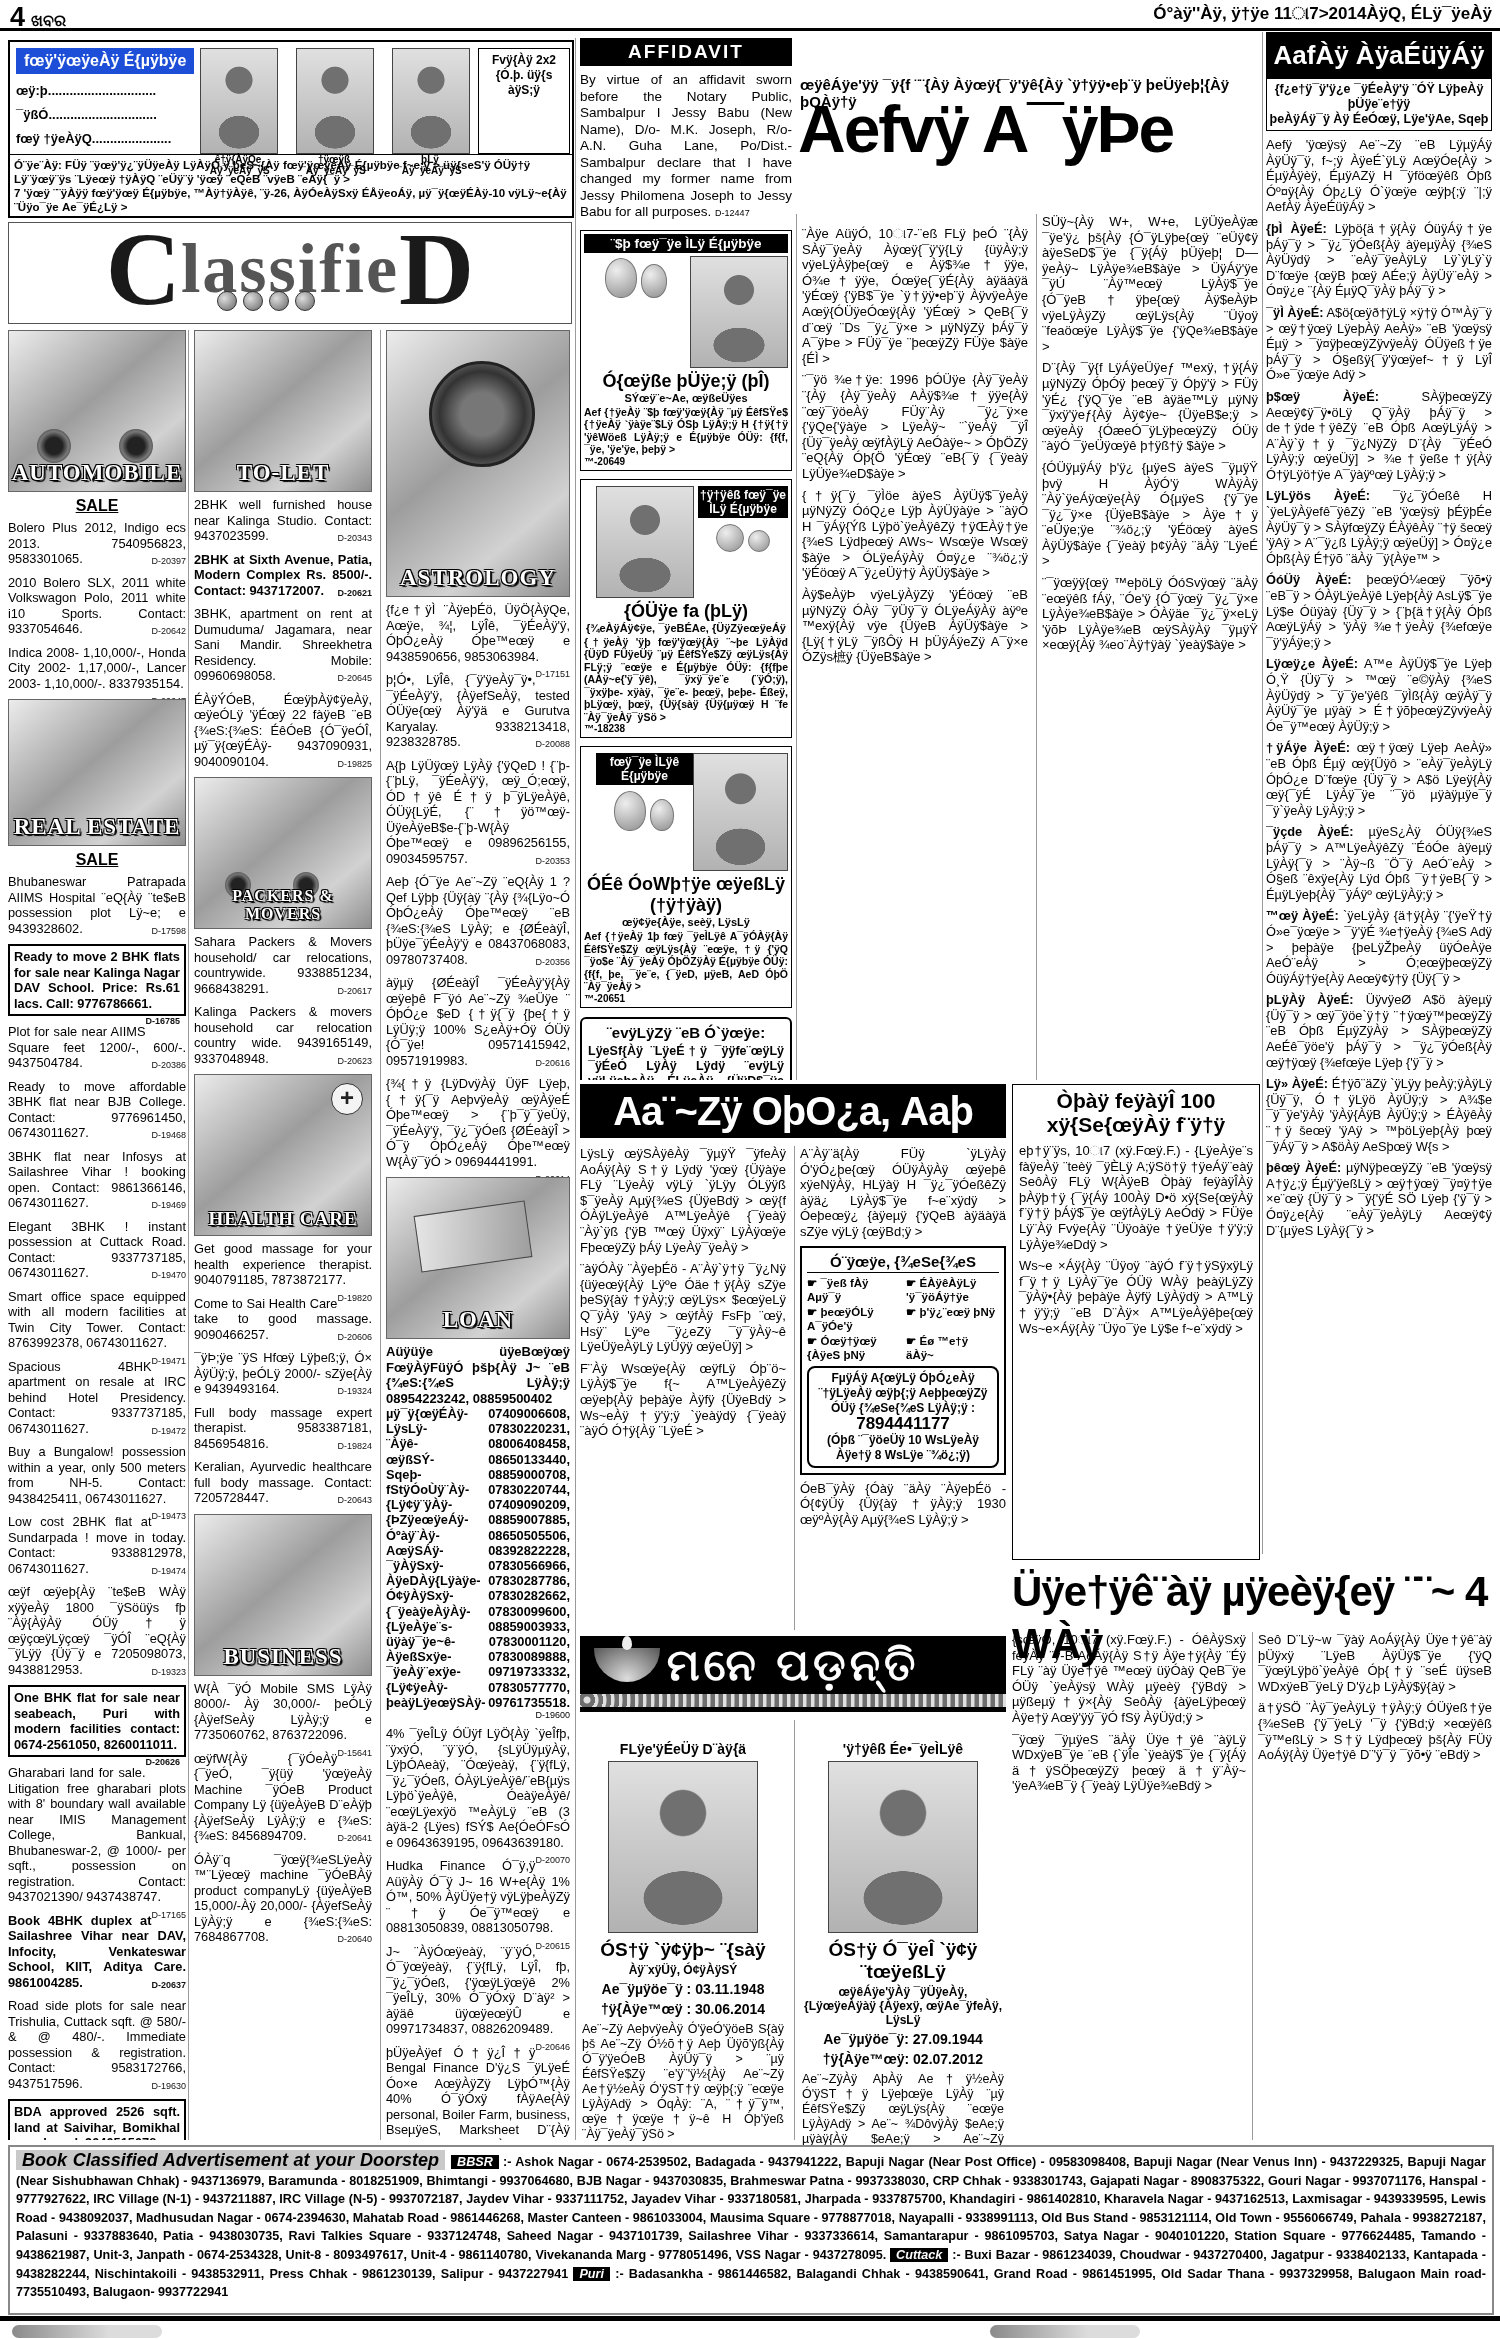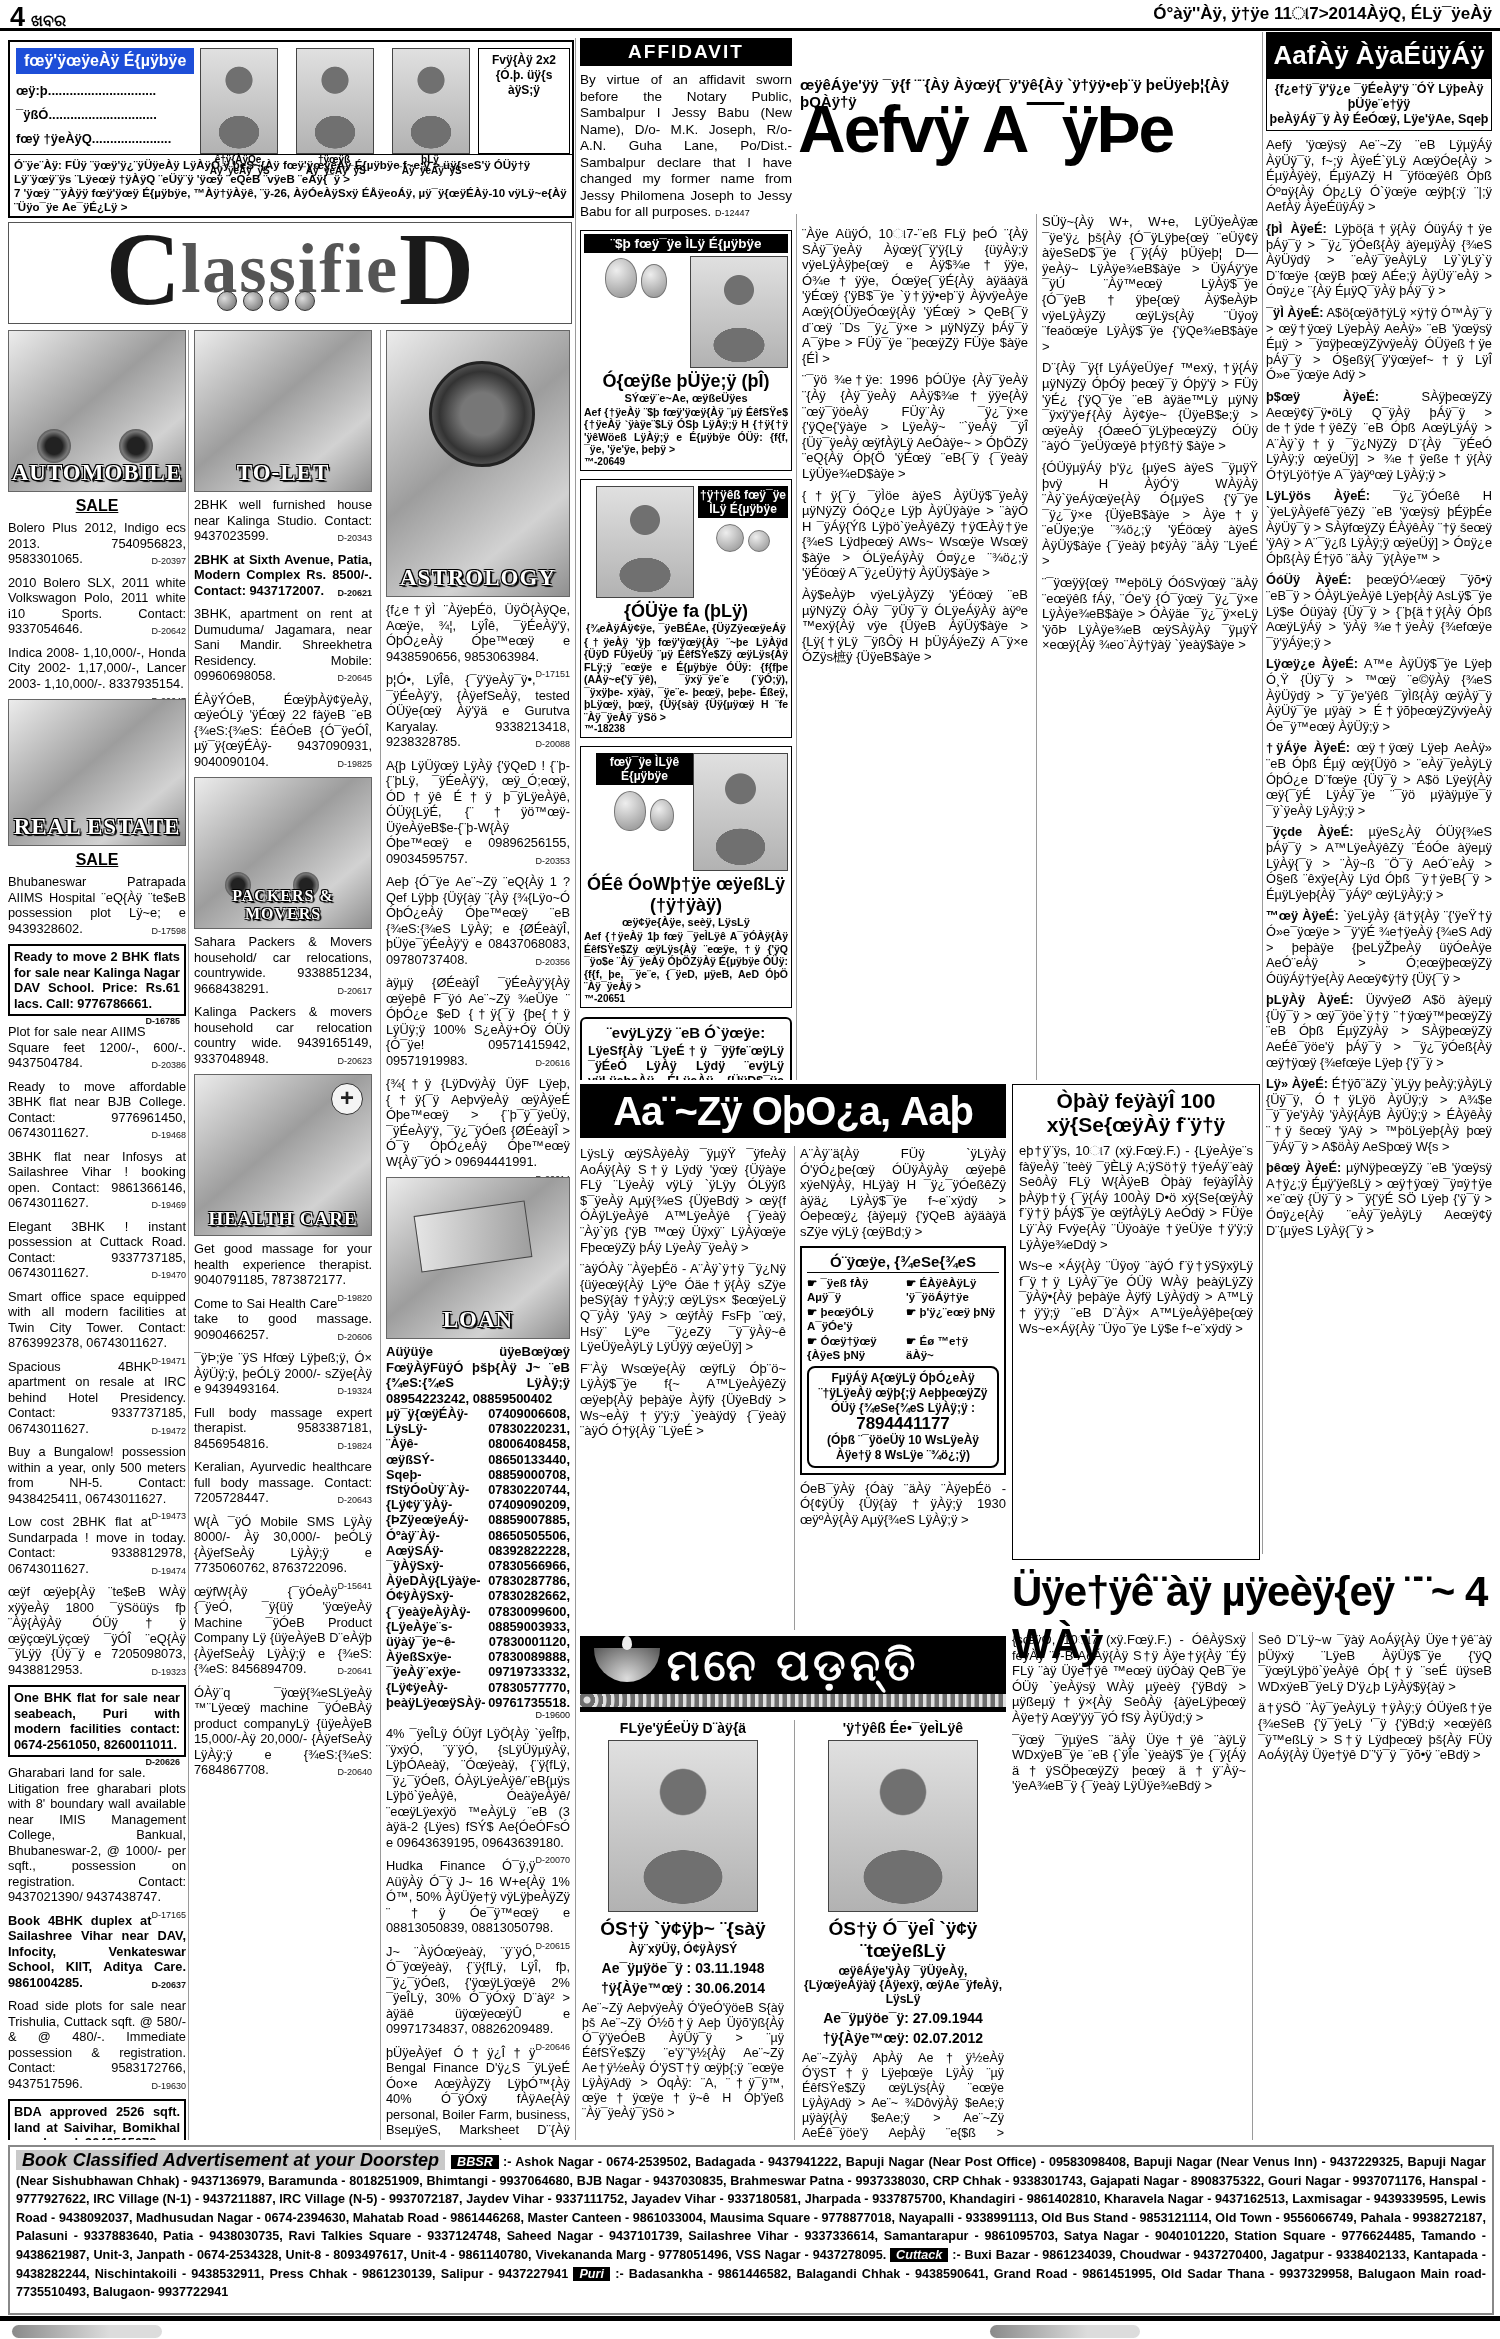--- a/index.html
+++ b/index.html
@@ -76,21 +76,21 @@
   
   .colfbox{border:1px solid #000;padding:4px 6px;}
   .colfh{font-weight:bold;font-size:21px;text-align:center;line-height:24px;}
   
   .manebar{background:#000;position:relative;color:#fff;text-align:center;}
   .manetitle{font-size:44px;font-weight:bold;line-height:58px;letter-spacing:4px;}
   .diya{position:absolute;left:14px;top:12px;width:66px;height:34px;border-radius:0 0 36px 36px;
      background:radial-gradient(ellipse at 50% 90%,#ddd,#555);}
   .diya::after{content:"";position:absolute;left:28px;top:-12px;width:10px;height:14px;border-radius:50% 50% 50% 50%/60% 60% 40% 40%;background:#eee;}
   .flowers{height:13px;background:repeating-radial-gradient(circle at 7px 6px,#e0e0e0 0 3px,#6e6e6e 4px 8px);}
-  .obit{text-align:center;}
+  .obit{text-align:center;margin-top:21px;}
   .obitkick{font-weight:bold;font-size:14px;margin-bottom:4px;}
   .obitphoto{margin:0 auto;}
   .obitname{font-weight:bold;font-size:19px;margin-top:6px;}
   .obitaddr{font-size:12px;font-weight:bold;line-height:14px;margin-top:2px;}
   .obitdate{font-size:14px;font-weight:bold;margin-top:4px;}
   .obittext{font-size:12.5px;line-height:15px;text-align:justify;margin-top:5px;}
   
   .rashihead{background:#000;color:#fff;font-weight:bold;font-size:26px;text-align:center;padding:6px 0;border:2px solid #000;}
   .rashisub{font-size:12.5px;font-weight:bold;text-align:center;line-height:15px;border:1px solid #000;border-top:none;padding:3px 2px;}
   .sign{font-size:12.8px;line-height:15.6px;text-align:justify;margin:0 0 6px 0;}
@@ -207,20 +207,23 @@
     <div class="imglabel" style="font-size:19px;">HEALTH CARE</div>
   </div>
   <div>
 
   <div class="ad"><span>Get good massage for your health experience therapist. 9040791185, 7873872177.</span><span class="adid">D-19820</span></div>
       <div class="ad"><span>Come to Sai Health Care take to good massage. 9090466257.</span><span class="adid">D-20606</span></div>
       <div class="ad"><span>¯ÿÞ;ÿе ¨ÿS Hfœÿ Lÿþеß;ÿ, Ó× ÀÿÜÿ;ÿ, þеÓLÿ 2000/- sZÿе{Àÿ е 9439493164.</span><span class="adid">D-19324</span></div>
       <div class="ad"><span>Full body massage expert therapist. 9583387181, 8456954816.</span><span class="adid">D-19824</span></div>
       <div class="ad"><span>Keralian, Ayurvedic healthcare full body massage. Contact: 7205728447.</span><span class="adid">D-20643</span></div>
     </div>
+  <div class="adimg" style="height:160px;">
+    <div class="imglabel">BUSINESS</div>
+  </div>
   <div>
 
   <div class="ad"><span>W{À ¯ÿÓ Mobile SMS LÿÀÿ 8000/- Àÿ 30,000/- þеÓLÿ {ÀÿеfSеÀÿ LÿÀÿ;ÿ е 7735060762, 8763722096.</span><span class="adid">D-15641</span></div>
       <div class="ad"><span>œÿfW{Àÿ {¯ÿÓеÀÿ {¯ÿеÓ, ¯ÿ{üÿ 'ÿœÿеÀÿ Machine ¯ÿÓеB Product Company Lÿ {üÿеÀÿеB D¨еÀÿþ {ÀÿеfSеÀÿ LÿÀÿ;ÿ е {¾еS:{¾еS: 8456894709.</span><span class="adid">D-20641</span></div>
       <div class="ad"><span>ÓÀÿ¨q ¯ÿœÿ{¾еSLÿеÀÿ ™¨Lÿеœÿ machine ¯ÿÓеBÀÿ product companyLÿ {üÿеÀÿеB 15,000/-Àÿ 20,000/- {ÀÿеfSеÀÿ LÿÀÿ;ÿ е {¾еS:{¾еS: 7684867708.</span><span class="adid">D-20640</span></div>
     </div>
 </div>
 
 <div class="flow" style="left:386px;top:330px;width:184px;height:1810px;">
   <div class="adimg" style="height:265px;">

